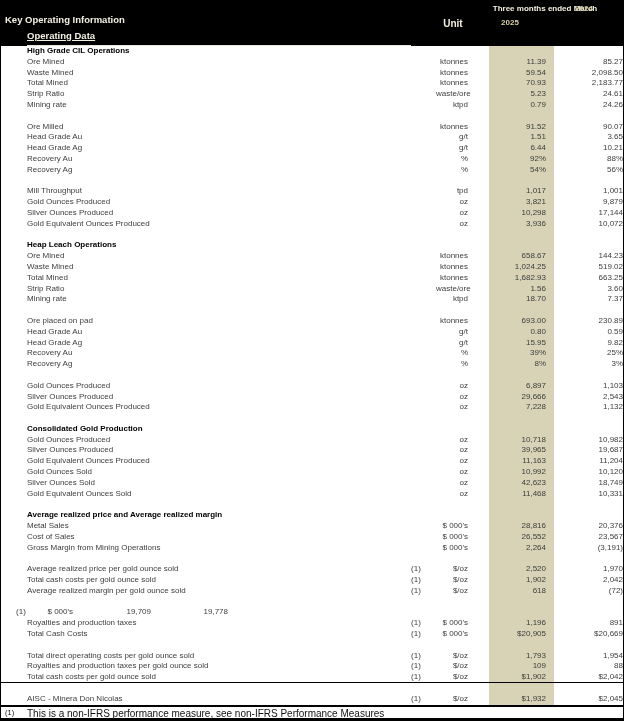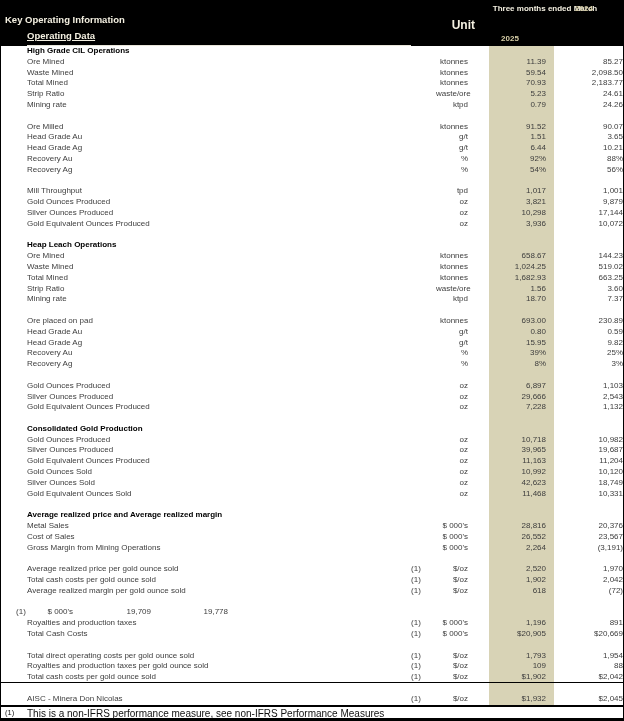--- a/index.html
+++ b/index.html
@@ -11,22 +11,22 @@
     font-family:"Liberation Sans", sans-serif;
     background:#fff;
     overflow:hidden;
   }
   
   #hdr{position:absolute;left:0;top:0;width:100%;height:45px;background:#000;}
   #hdr .h-title{position:absolute;left:4px;top:13px;font-size:9.5px;font-weight:bold;color:#f4f0e1;white-space:nowrap;}
   #hdr .h-sub{position:absolute;left:26px;top:29px;font-size:9.5px;font-weight:bold;color:#f4f0e1;white-space:nowrap;text-decoration:underline;}
   #hdr .h-sub-underline{position:absolute;left:26px;bottom:0;width:384px;height:1px;background:#e9e6da;}
   #hdr .h-period{position:absolute;left:470px;top:3px;width:148px;text-align:center;font-size:8px;font-weight:bold;color:#f4f0e1;white-space:nowrap;}
-  #hdr .h-unit{position:absolute;left:430px;top:17px;width:44px;text-align:right;font-size:12px;font-weight:bold;color:#f4f0e1;}
-  #hdr .h-y25{position:absolute;left:473px;top:17px;width:72px;text-align:center;font-size:8px;font-weight:bold;color:#d6cda6;margin-top:16px;}
+  #hdr .h-unit{position:absolute;left:430px;top:17px;width:44px;text-align:center;font-size:10px;font-weight:bold;color:#f4f0e1;}
+  #hdr .h-y25{position:absolute;left:473px;top:17px;width:72px;text-align:center;font-size:8px;font-weight:bold;color:#d6cda6;}
   #hdr .h-y24{position:absolute;left:548px;top:3px;width:70px;text-align:center;font-size:8px;font-weight:bold;color:#d6cda6;}
   
   #band{position:absolute;left:488px;top:45px;width:65px;height:660px;background:#d8d3b6;z-index:0;}
   
   #tbody{position:absolute;left:0;top:45px;width:622px;height:660px;z-index:1;}
   .row{display:flex;height:10.8px;line-height:10.8px;font-size:8px;color:#3d3d3d;box-sizing:border-box;}
   .row.underline{border-bottom:1px solid #000;}
   .c-label{flex:1;padding-left:26px;white-space:nowrap;overflow:hidden;}
   .c-label.title{font-weight:bold;color:#000;}
   .c-ref{width:40px;text-align:center;}

